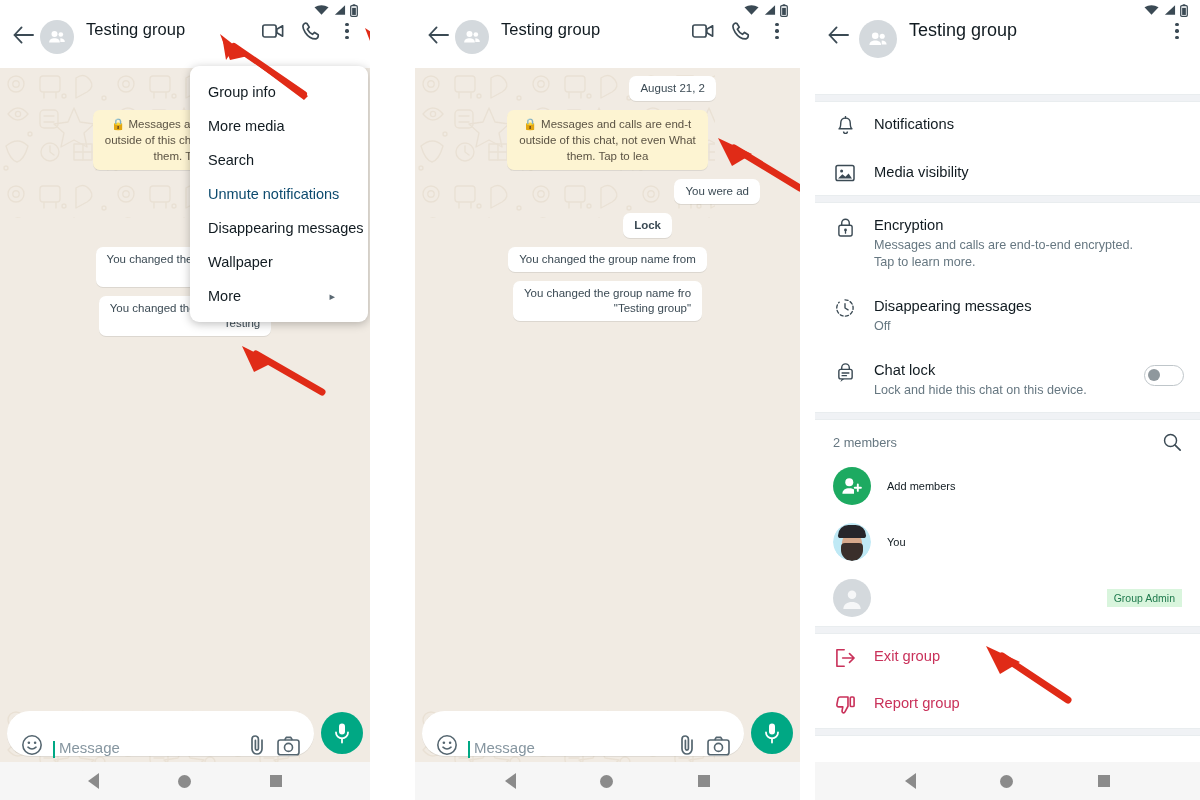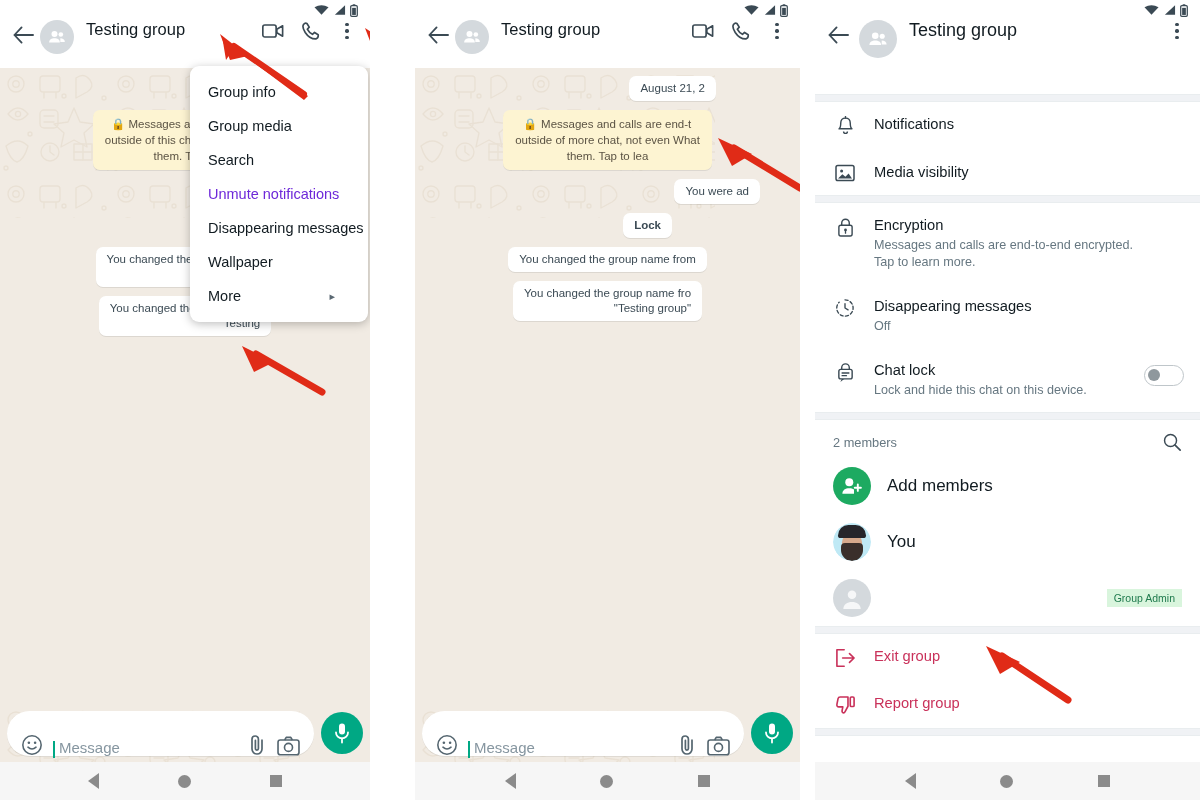--- a/index.html
+++ b/index.html
@@ -77,21 +77,21 @@
   .nav-back { width:0;height:0;border-top:8px solid transparent;border-bottom:8px solid transparent;
               border-right:11px solid #8b8b8b; }
   .nav-home { width: 13px; height: 13px; border-radius:50%; background:#8b8b8b; }
   .nav-rec { width: 12px; height: 12px; background:#8b8b8b; }
 
   
   .menu { position:absolute; background:#fff; border-radius: 9px;
           box-shadow: 0 2px 10px rgba(0,0,0,.26); padding: 9px 0; z-index: 30; }
   .menu .mi { display:flex; align-items:center; font-size: 14.5px; color:#111b21;
               padding: 9px 33px 9px 18px; white-space: nowrap; }
-  .menu .mi.disabled { color: #6d28d9; }
+  .menu .mi.disabled { color: #0c4a6e; }
   .menu .mi .label { flex: 1; }
   .menu .mi .chev { color:#5a6872; font-size: 11px; margin-left: 34px; }
 
   #menu1 { left: 190px; top: 66px; width: 178px; }
 
   
   .gi-scroll { height: calc(800px - 20px - 48px - 38px); background:#fff; overflow:hidden; }
   .gi-gap { height: 22px; background:#fff; }
   .gi-sep { height: 8px; background: #f0f2f5; border-top: 1px solid #e9edef; border-bottom:1px solid #e9edef;}
   .row { display:flex; align-items:flex-start; padding: 13px 16px 13px 18px; gap: 17px; }
@@ -109,21 +109,21 @@
 
   .members-head { display:flex; align-items:center; justify-content:space-between;
                   padding: 12px 18px 6px 18px; }
   .members-head .cnt { font-size: 12.8px; color:#667781; }
 
   .mrow { display:flex; align-items:center; padding: 9px 18px; gap: 16px; }
   .mrow .mav { width: 38px; height: 38px; border-radius: 50%; flex:none;
                display:flex; align-items:center; justify-content:center; overflow:hidden; }
   .mav.addm { background:#1daa61; }
   .mav.ph { background:#d4d9dd; }
-  .mrow .mname { font-size: 17px; color:#111b21; flex:1; }
+  .mrow .mname { font-size: 11px; color:#111b21; flex:1; }
   .badge { font-size: 10.5px; color:#1f7a4d; background:#d9f5dd; border-radius: 0;
            padding: 3px 7px; text-align: right; }
 
   .you-av { width:38px;height:38px;border-radius:50%;background:#bfe9f5;position:relative;overflow:hidden; }
   .you-av .hat { position:absolute; left:5px; top:2px; width:28px; height:13px;
                  background:#26262b; border-radius: 12px 12px 3px 3px; }
   .you-av .face { position:absolute; left:9px; top:11px; width:20px; height:24px;
                   background:#d6a98c; border-radius: 9px 9px 11px 11px; }
   .you-av .beard { position:absolute; left:8px; top:20px; width:22px; height:18px;
                    background:#3a2f2b; border-radius: 4px 4px 11px 11px; }
@@ -290,21 +290,21 @@
       <div class="nav-back"></div>
       <div class="nav-home"></div>
       <div class="nav-rec"></div>
     </div>
 
     <div class="menu" id="menu1">
       <div class="mi">
           <span class="label">Group info</span>
         </div>
       <div class="mi">
-          <span class="label">Group media</span>
+          <span class="label">More media</span>
         </div>
       <div class="mi">
           <span class="label">Search</span>
         </div>
       <div class="mi disabled">
           <span class="label">Unmute notifications</span>
         </div>
       <div class="mi">
           <span class="label">Disappearing messages</span>
         </div>
@@ -387,21 +387,21 @@
       <svg class="doodle">
           <rect width="100%" height="100%" fill="url(#doodle)"></rect>
         </svg>
       <div class="content">
         <div class="center" style="text-align:right;padding-right:74px">
           <span class="sys-pill">August 21, 2</span>
         </div>
         <div class="center">
           <span class="enc-banner">
             <span class="lock">🔒</span><span>Messages and calls are end-t</span><br>
-            <span>outside of more chat, not even What</span><br>
+            <span>outside of this chat, not even What</span><br>
             <span>them. Tap to lea</span>
           </span>
         </div>
         <div class="center" style="text-align:right;padding-right:30px">
           <span class="sys-pill">You were ad</span>
         </div>
         <div class="center" style="text-align:right;padding-right:118px">
           <span class="sys-pill bold">Lock</span>
         </div>
         <div class="center">

